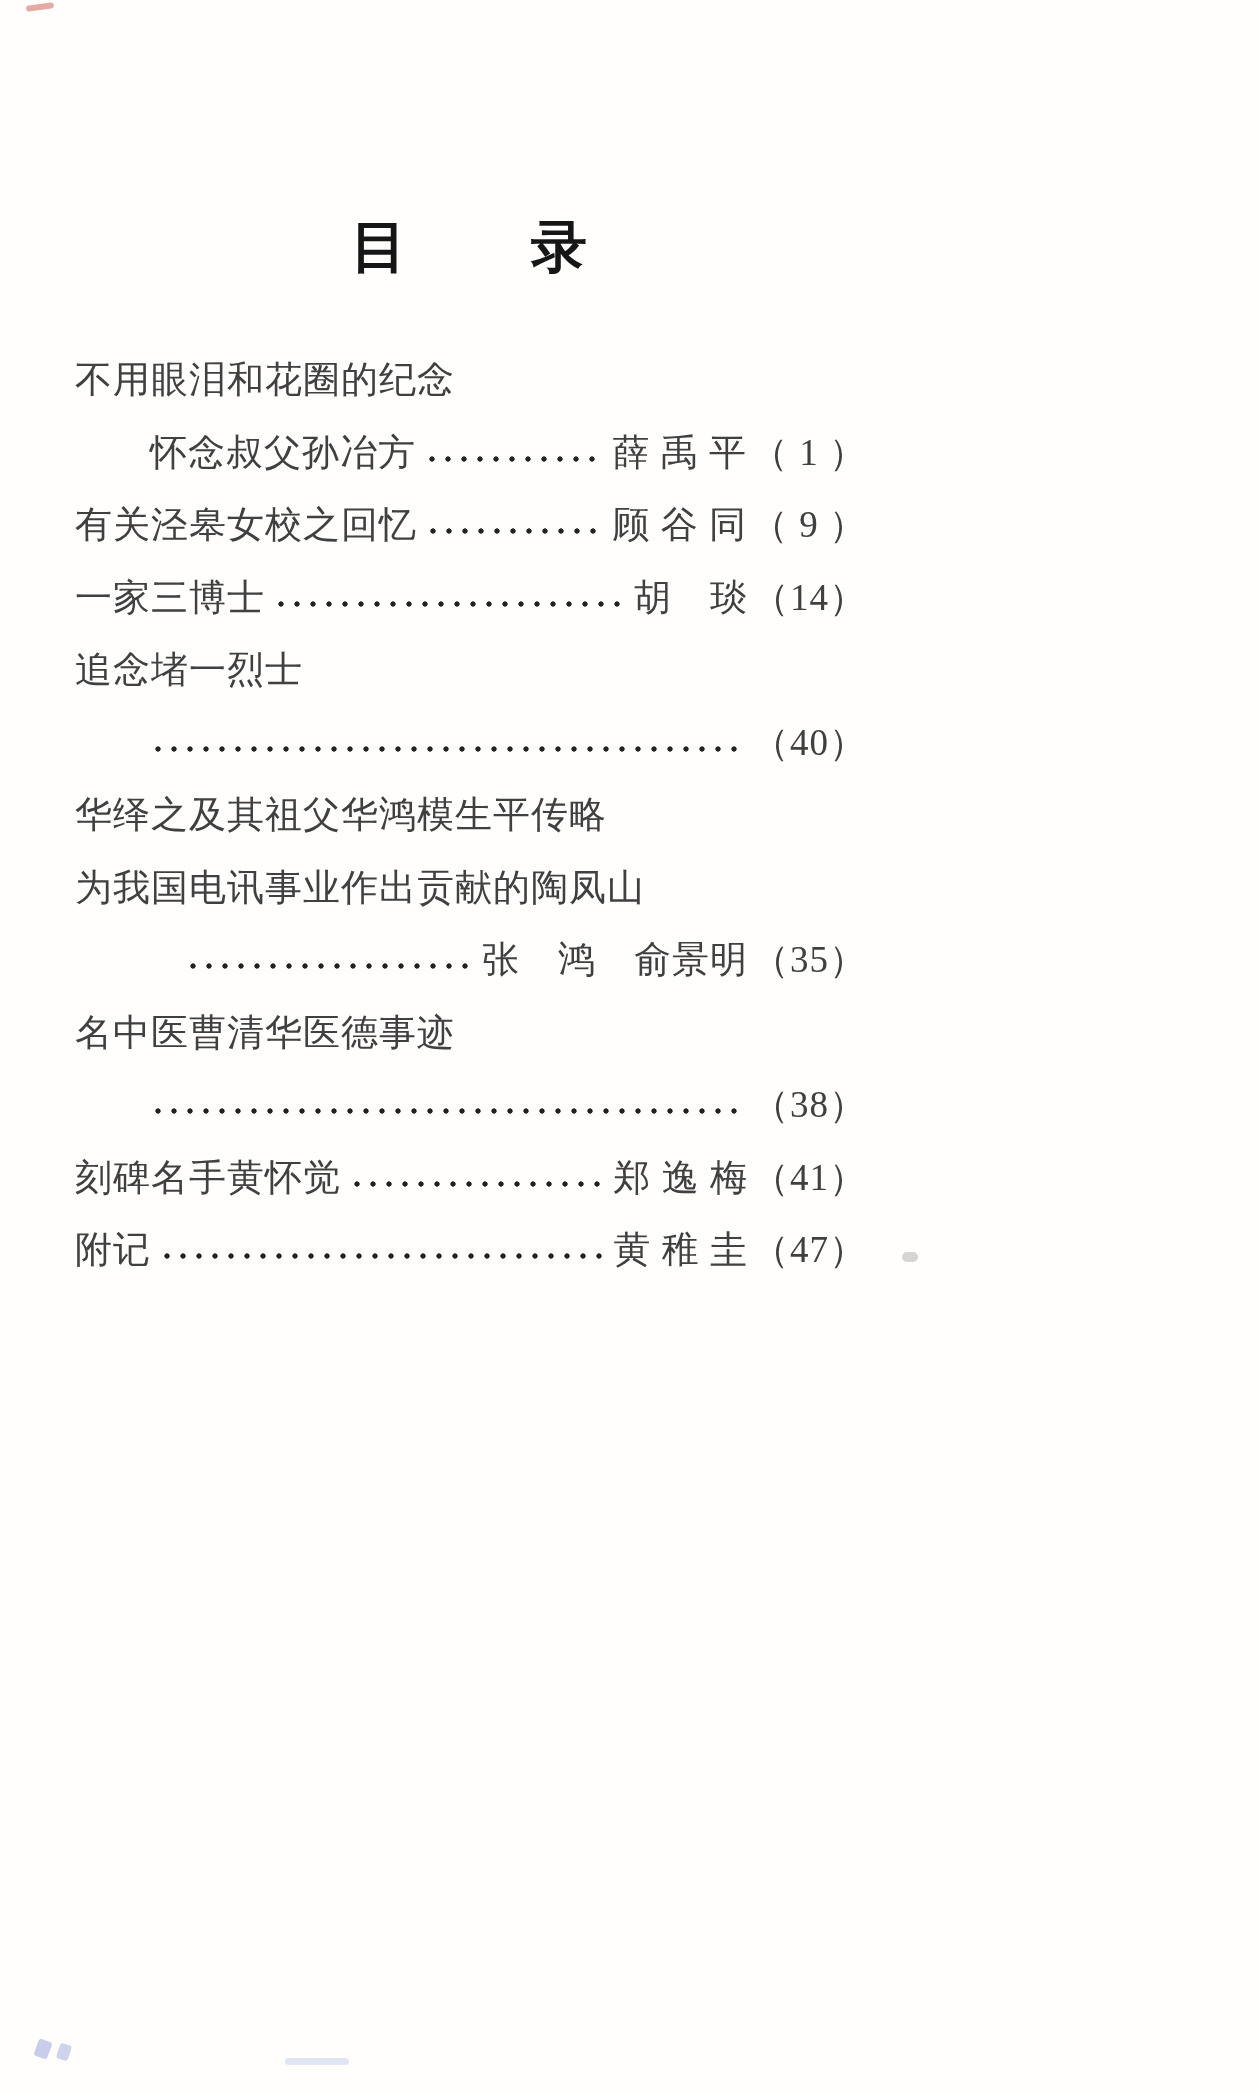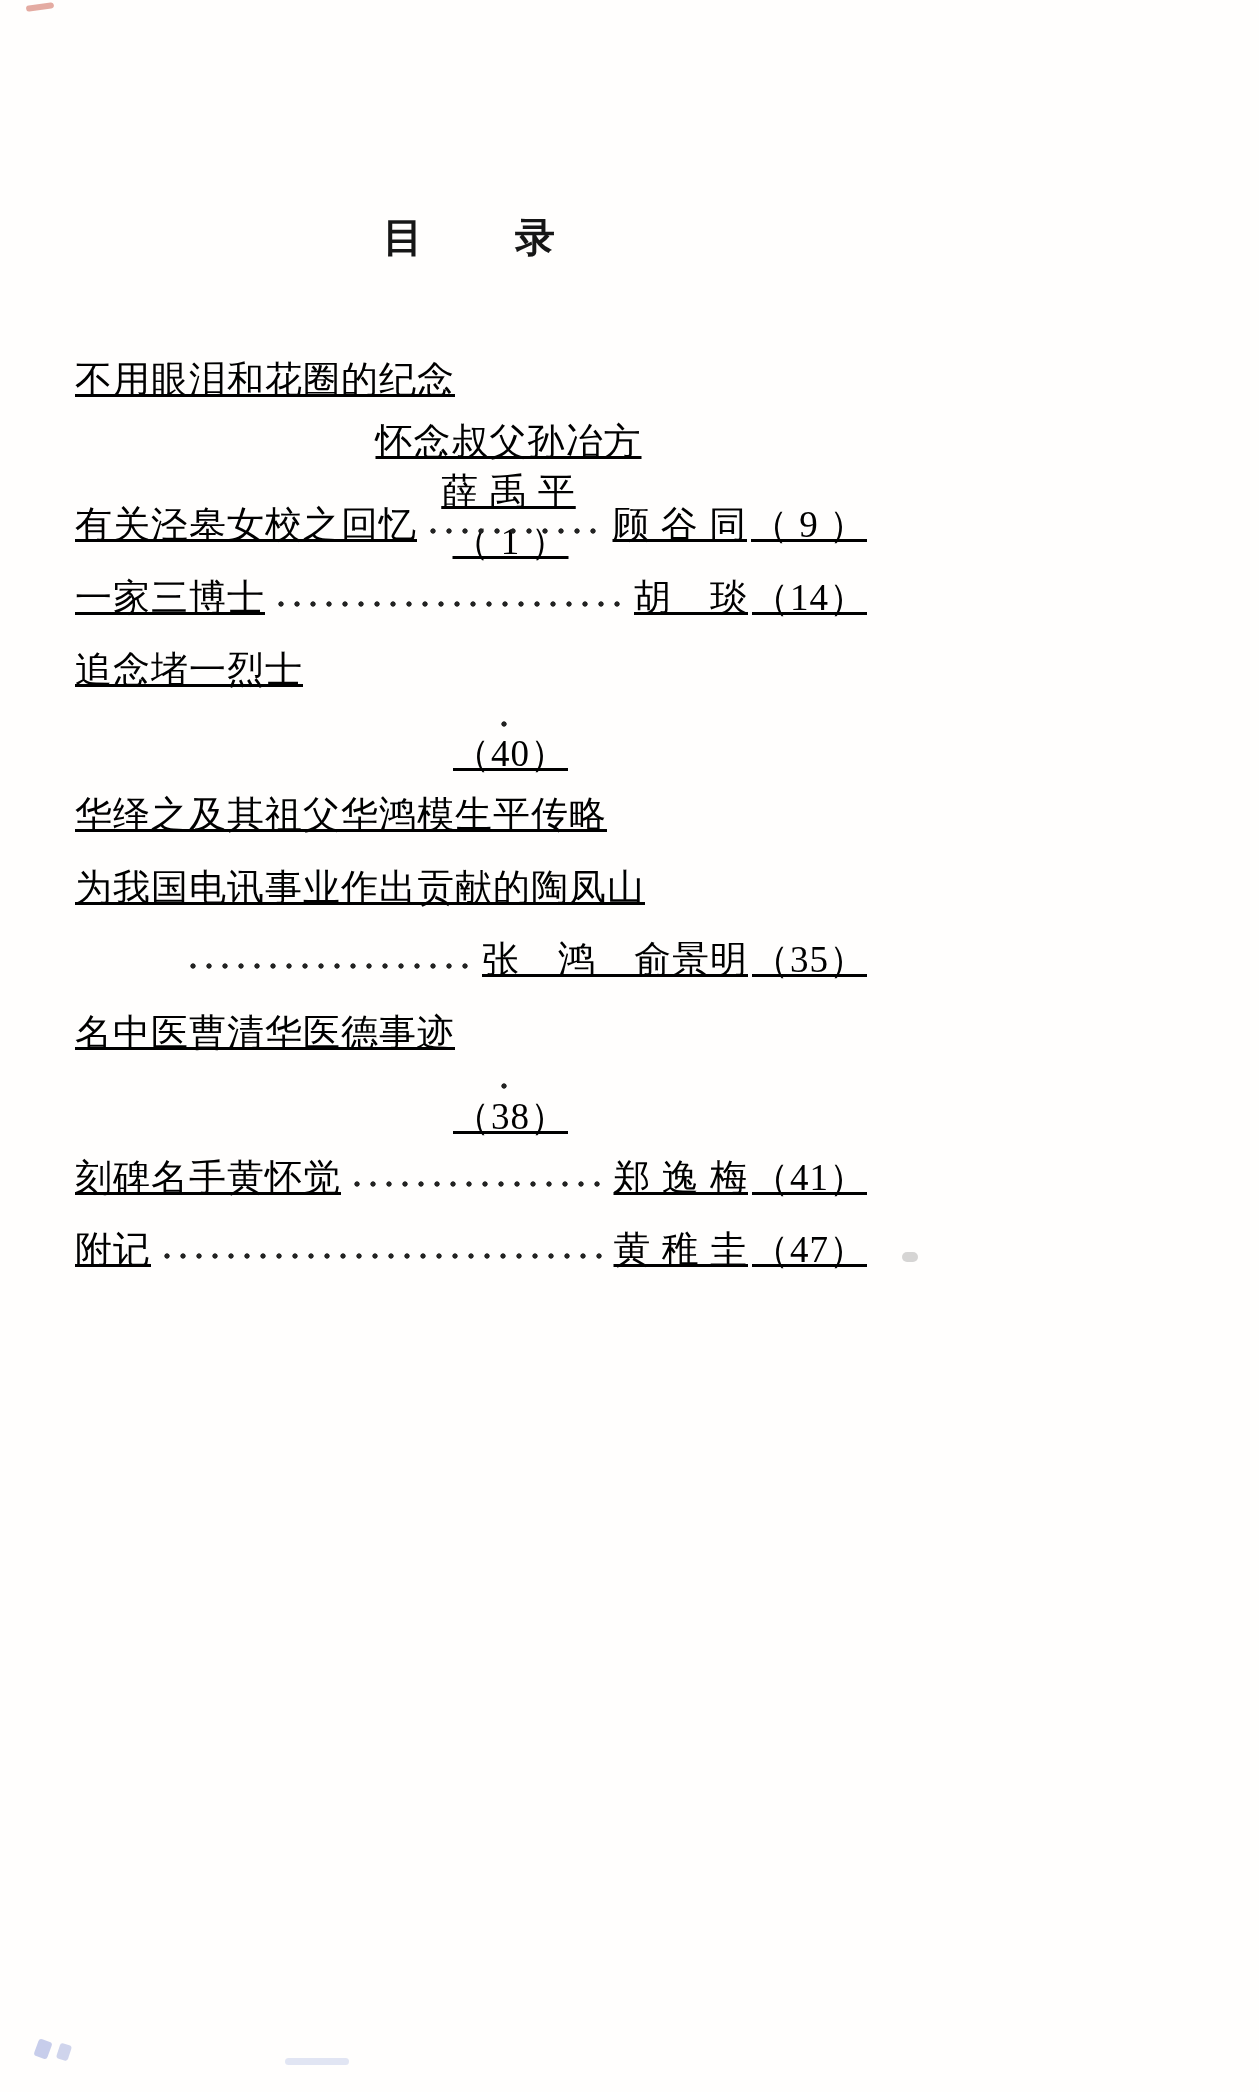--- a/index.html
+++ b/index.html
@@ -20,43 +20,42 @@
     inset: 0;
     background: #fffefd;
   }
   .toc-title {
     position: absolute;
     left: 75px;
     top: 210px;
     width: 792px;
     margin: 0;
     text-align: center;
-    font-size: 40px;
+    font-size: 56px;
     font-weight: 700;
     letter-spacing: 4px;
     color: #161616;
   }
   .toc-list {
     position: absolute;
     left: 75px;
     top: 344px;
     width: 792px;
   }
   .toc-line {
     display: flex;
     align-items: center;
     height: 72.5px;
     font-size: 37px;
     letter-spacing: 1px;
     white-space: nowrap;
-    color: #000000;
-    text-decoration: underline;
+    color: #404040;
   }
   .indent-0   { padding-left: 0; }
-  .indent-1   { padding-left: 75px; flex-direction: column; }
+  .indent-1   { padding-left: 75px; }
   .indent-1_5 { padding-left: 110px; }
   .toc-line .t,
   .toc-line .author,
   .toc-line .page {
     flex: 0 0 auto;
   }
   .toc-line .page { margin-left: 4px; }
   .leader {
     flex: 1 1 auto;
     height: 8px;

